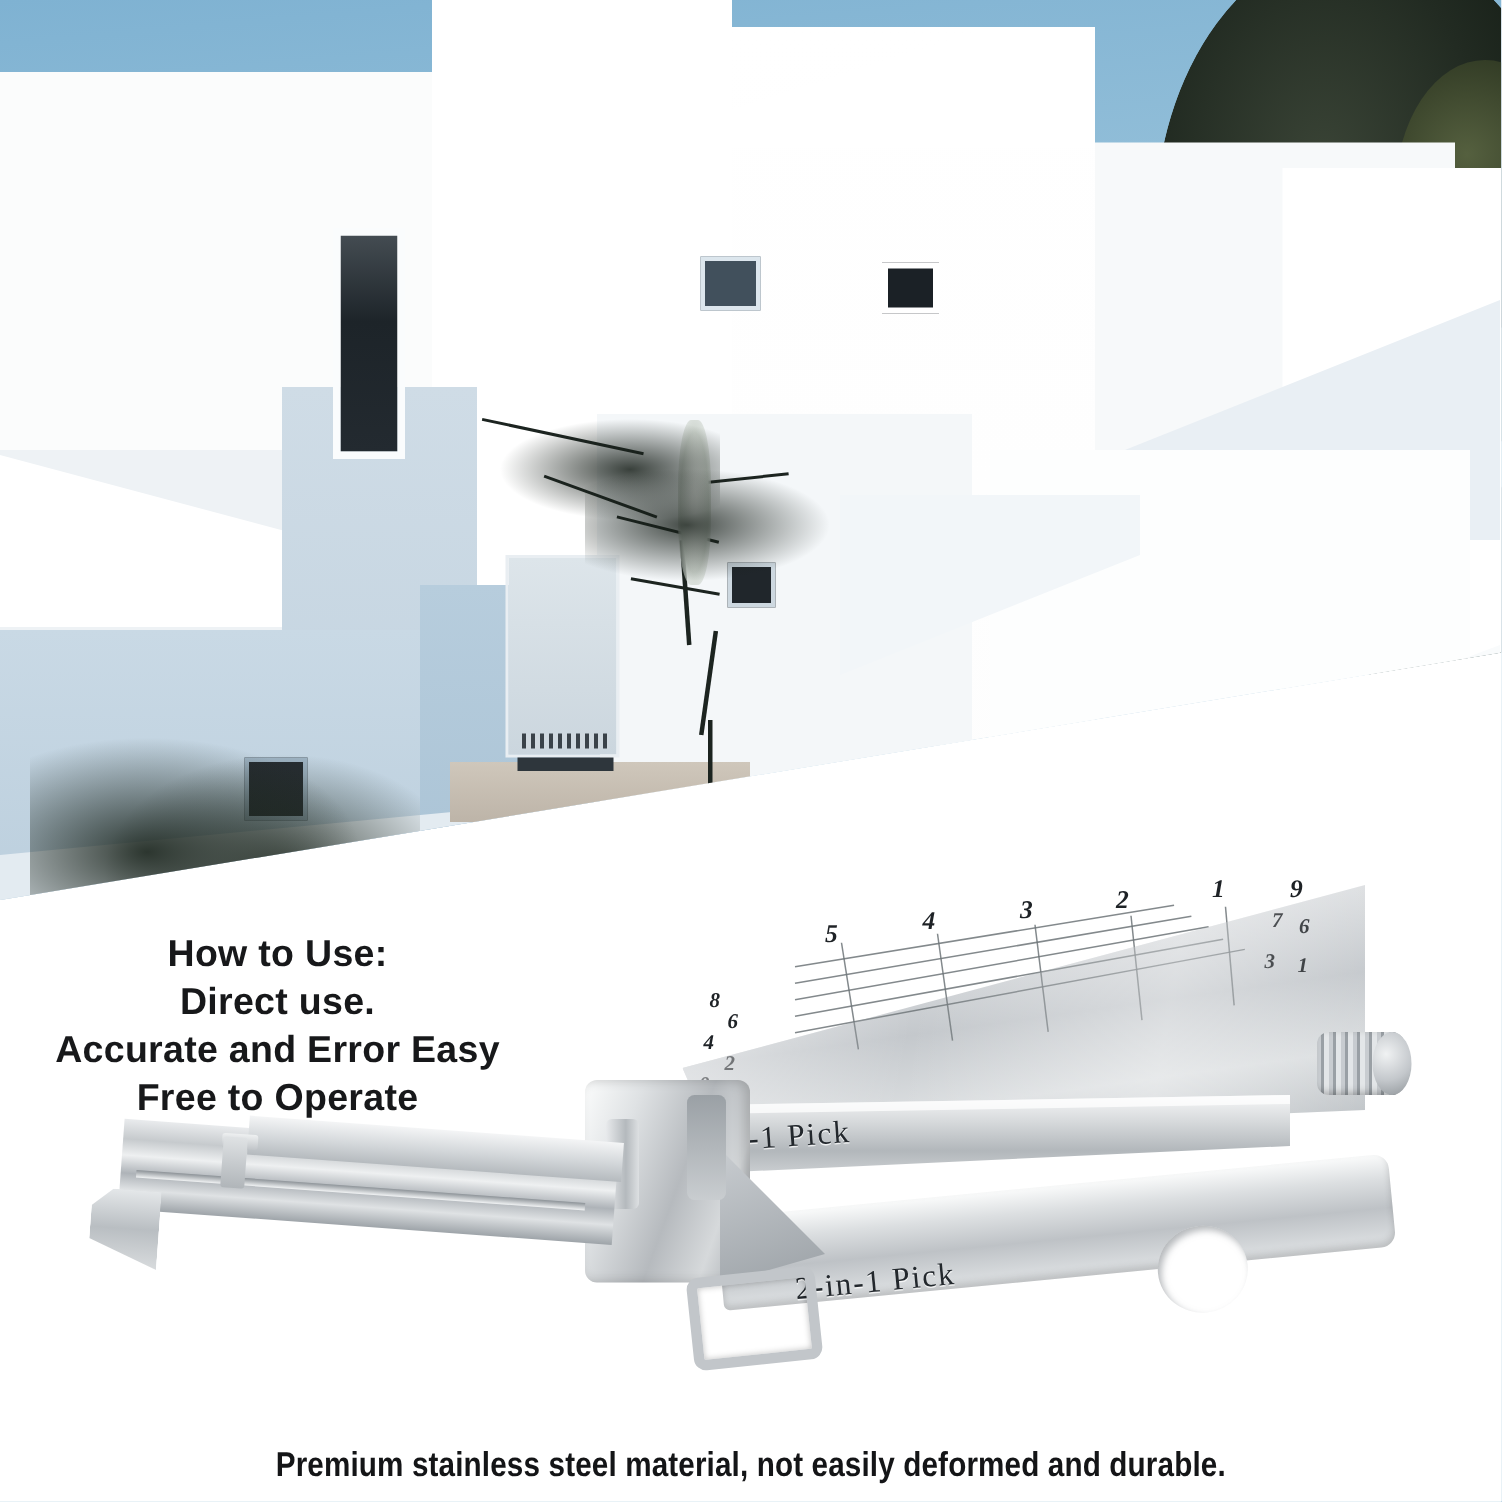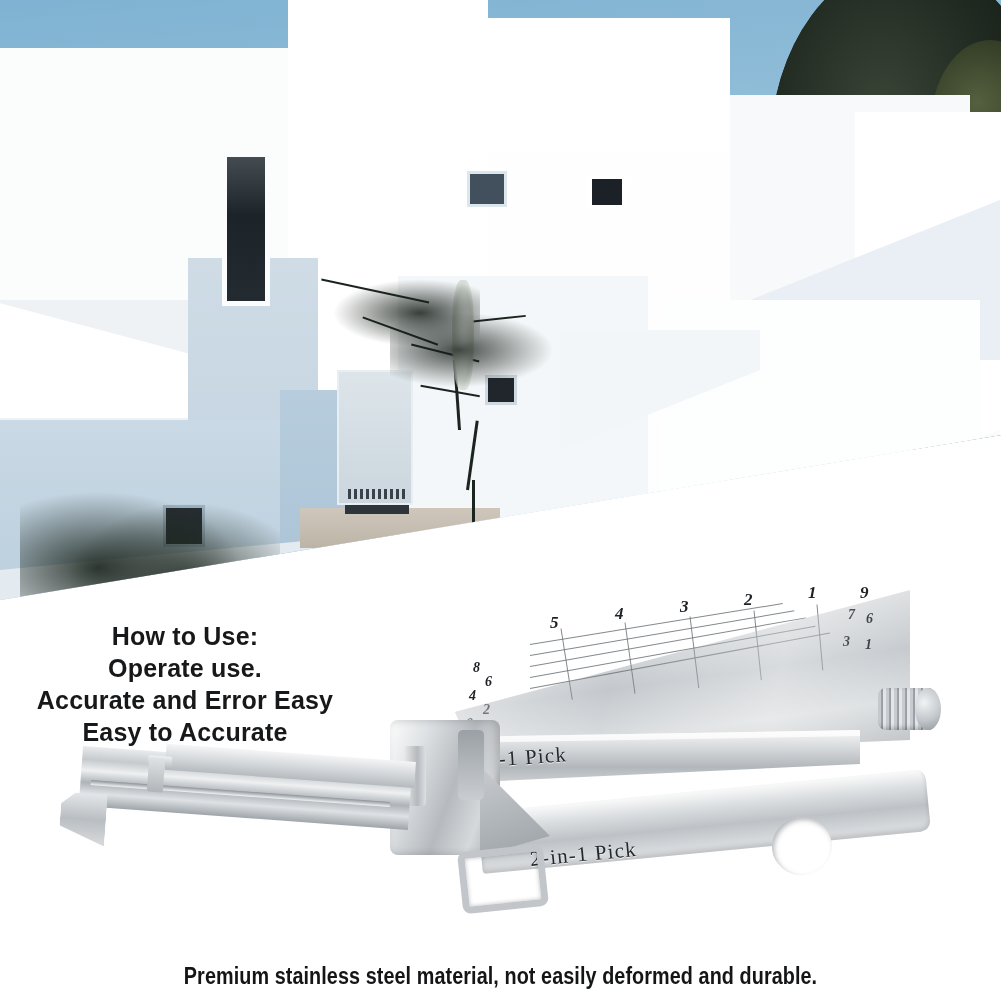--- a/index.html
+++ b/index.html
@@ -258,23 +258,23 @@
            background:radial-gradient(ellipse at 40% 50%,rgba(22,30,24,.8) 0%,rgba(22,30,24,0) 66%);"></div>
     </div>
 
     <div class="shrub" style="position:absolute;left:20px;top:470px;width:260px;height:140px;
          background:radial-gradient(ellipse at 30% 70%,rgba(28,38,30,.9) 0%,rgba(28,38,30,0) 55%),
                     radial-gradient(ellipse at 65% 80%,rgba(32,42,32,.85) 0%,rgba(32,42,32,0) 50%);"></div>
   </div>
 
   <div id="howto">
     <span class="ln">How to Use:</span>
-    <span class="ln">Operate use.</span>
+    <span class="ln">Direct use.</span>
     <span class="ln">Accurate and Error Easy</span>
-    <span class="ln">Easy to Accurate</span>
+    <span class="ln">Free to Operate</span>
   </div>
 
   <div id="tool">
 
     <div id="arm-lower"></div>
     <div id="arm-hole"></div>
     <div class="engrave" style="left:470px;top:262px;transform:rotate(-5.5deg);">2-in-1 Pick</div>
 
     <div id="gauge"></div>
 

